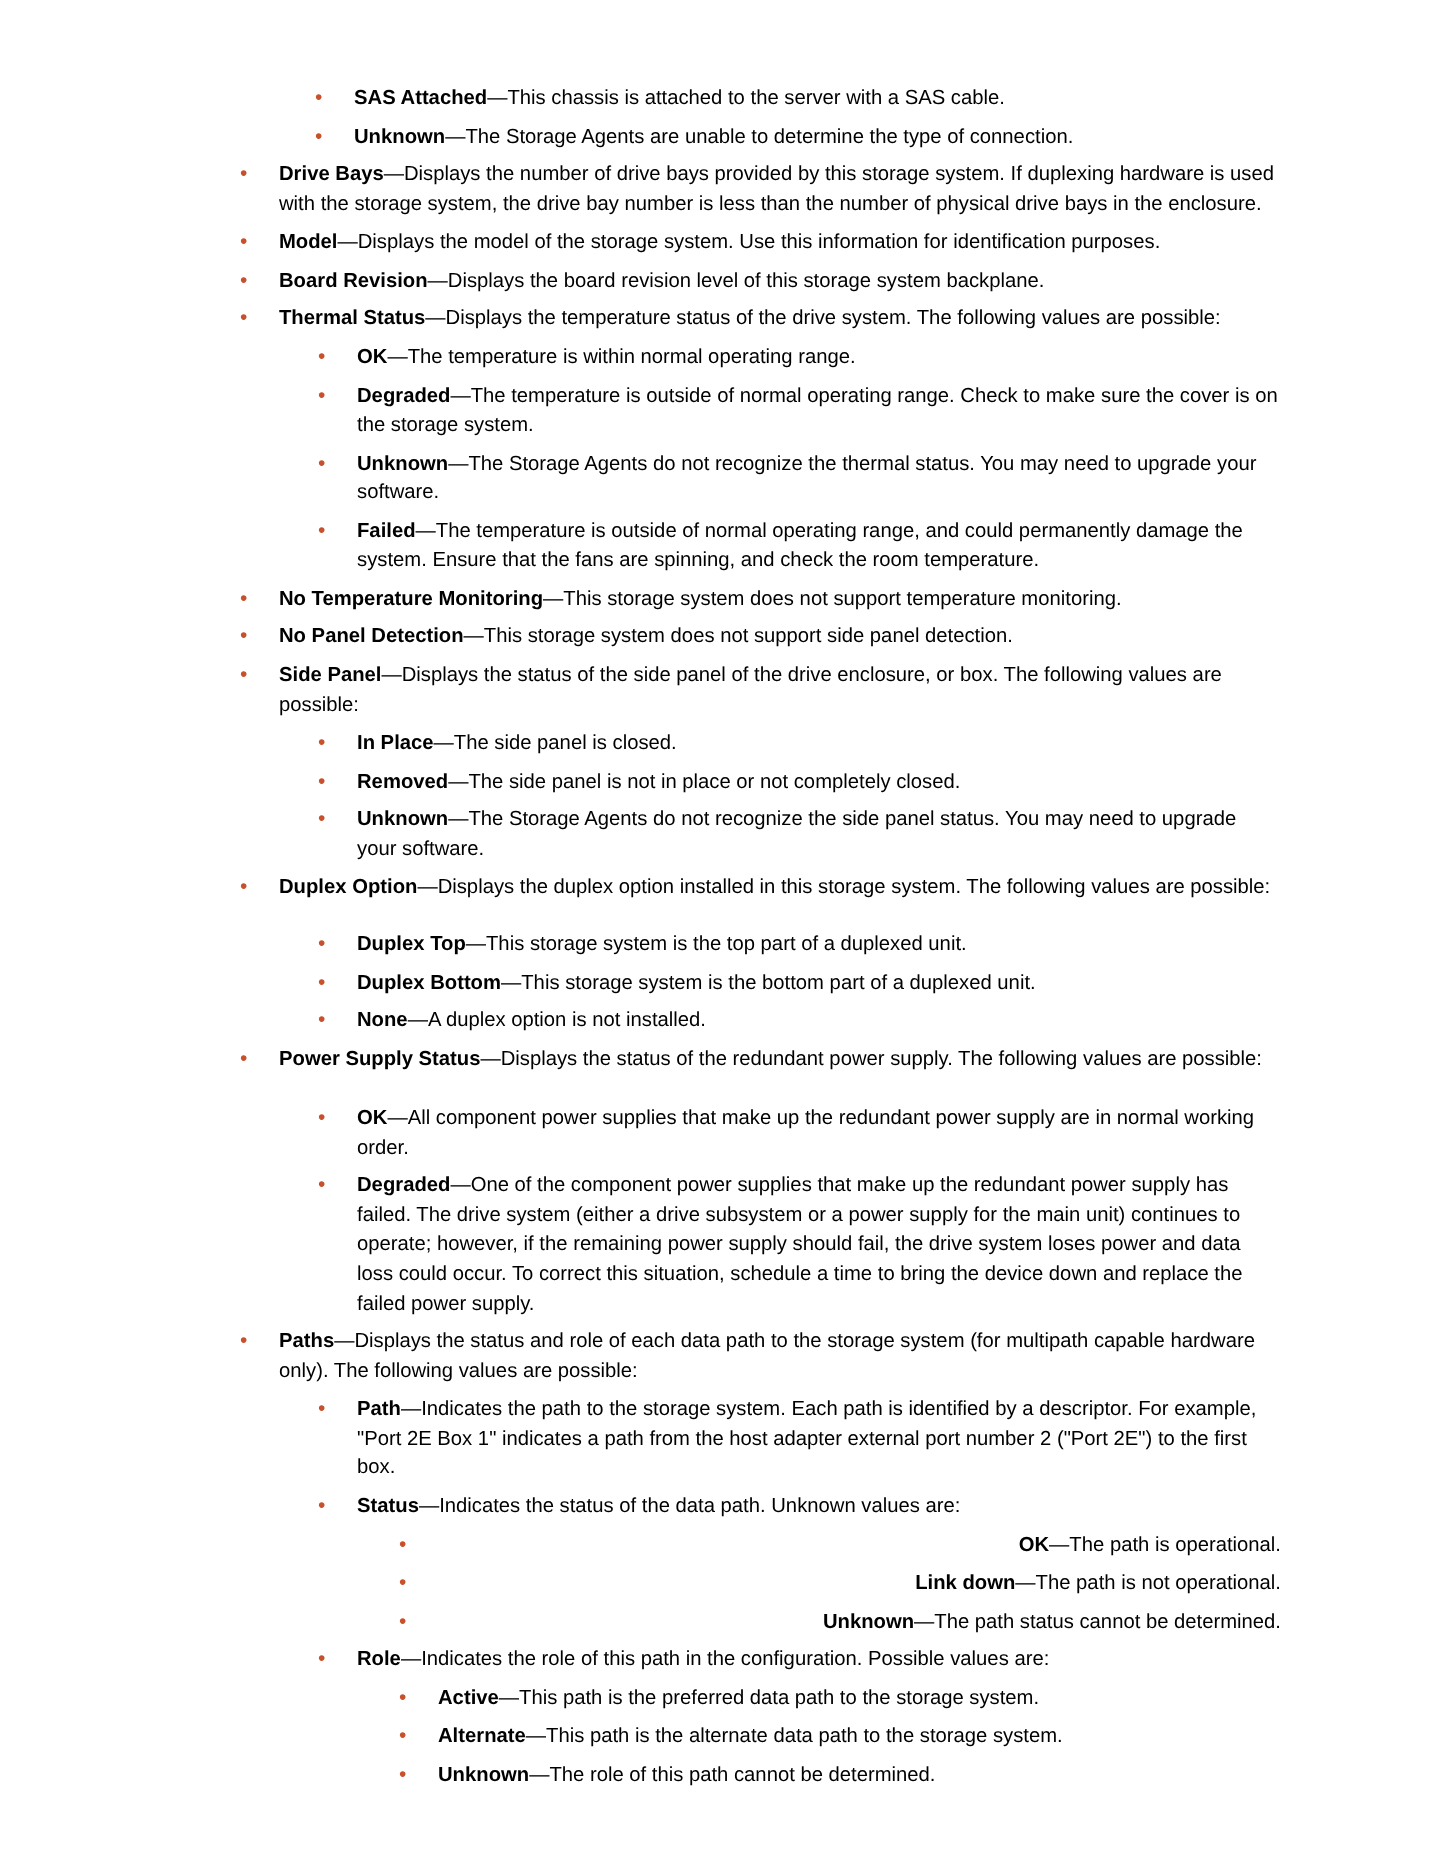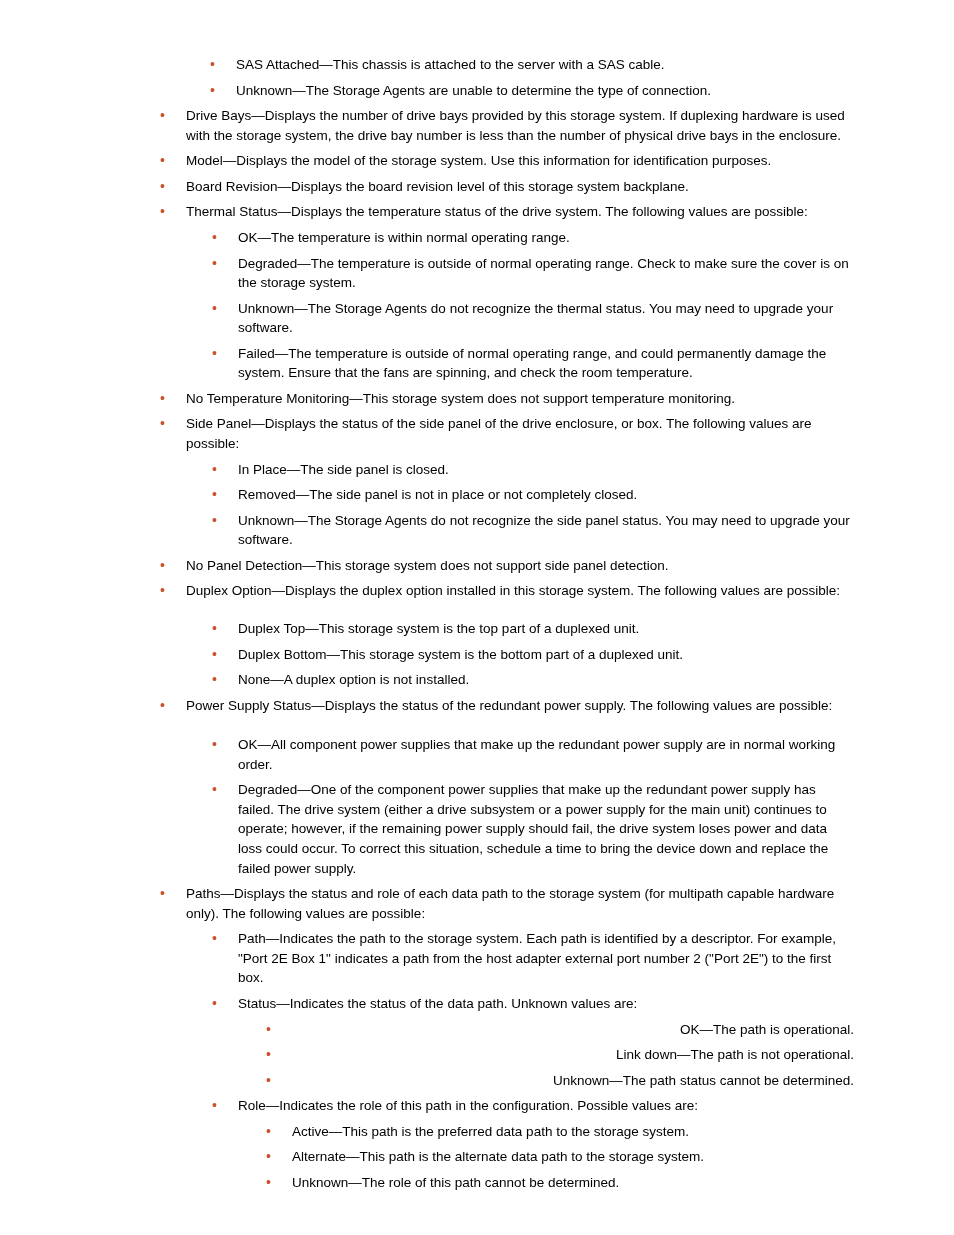--- a/index.html
+++ b/index.html
@@ -38,21 +38,21 @@
   }
   li.bl::before {
     content: "•";
     position: absolute;
     left: 0;
     top: 0;
     color: #c8502a;
     font-size: 14px;
     line-height: 1.4;
   }
-  .term { font-weight: normal; }
+  .term { font-weight: bold; }
 </style>
 </head>
 <body>
 
 <div class="page">
 
   <ul class="l2" id="intro-list" style="padding-left:110px;">
       <li class="bl"><span class="term">SAS Attached</span><span>—This chassis is attached to the server with a SAS cable.</span></li>
       <li class="bl"><span class="term">Unknown</span><span>—The Storage Agents are unable to determine the type of connection.</span></li>
     </ul>
@@ -61,26 +61,26 @@
       <li class="bl"><span class="term">Drive Bays</span><span>—Displays the number of drive bays provided by this storage system. If duplexing hardware is used with the storage system, the drive bay number is less than the number of physical drive bays in the enclosure.</span></li>
       <li class="bl"><span class="term">Model</span><span>—Displays the model of the storage system. Use this information for identification purposes.</span></li>
       <li class="bl"><span class="term">Board Revision</span><span>—Displays the board revision level of this storage system backplane.</span></li>
       <li class="bl"><span class="term">Thermal Status</span><span>—Displays the temperature status of the drive system. The following values are possible:</span><ul class="l2" style="padding-left: 26px; margin-top: 6px;">
           <li class="bl"><span class="term">OK</span><span>—The temperature is within normal operating range.</span></li>
           <li class="bl"><span class="term">Degraded</span><span>—The temperature is outside of normal operating range. Check to make sure the cover is on the storage system.</span></li>
           <li class="bl"><span class="term">Unknown</span><span>—The Storage Agents do not recognize the thermal status. You may need to upgrade your software.</span></li>
           <li class="bl"><span class="term">Failed</span><span>—The temperature is outside of normal operating range, and could permanently damage the system. Ensure that the fans are spinning, and check the room temperature.</span></li>
         </ul></li>
       <li class="bl"><span class="term">No Temperature Monitoring</span><span>—This storage system does not support temperature monitoring.</span></li>
+      <li class="bl"><span class="term">No Panel Detection</span><span>—This storage system does not support side panel detection.</span></li>
       <li class="bl"><span class="term">Side Panel</span><span>—Displays the status of the side panel of the drive enclosure, or box. The following values are possible:</span><ul class="l2" style="padding-left: 26px; margin-top: 6px;">
           <li class="bl"><span class="term">In Place</span><span>—The side panel is closed.</span></li>
           <li class="bl"><span class="term">Removed</span><span>—The side panel is not in place or not completely closed.</span></li>
           <li class="bl"><span class="term">Unknown</span><span>—The Storage Agents do not recognize the side panel status. You may need to upgrade your software.</span></li>
         </ul></li>
-      <li class="bl"><span class="term">No Panel Detection</span><span>—This storage system does not support side panel detection.</span></li>
       <li class="bl"><span class="term">Duplex Option</span><span>—Displays the duplex option installed in this storage system. The following values are possible:</span><ul class="l2" style="padding-left: 26px; margin-top: 18px;">
           <li class="bl"><span class="term">Duplex Top</span><span>—This storage system is the top part of a duplexed unit.</span></li>
           <li class="bl"><span class="term">Duplex Bottom</span><span>—This storage system is the bottom part of a duplexed unit.</span></li>
           <li class="bl"><span class="term">None</span><span>—A duplex option is not installed.</span></li>
         </ul></li>
       <li class="bl"><span class="term">Power Supply Status</span><span>—Displays the status of the redundant power supply. The following values are possible:</span><ul class="l2" style="padding-left: 26px; margin-top: 20px;">
           <li class="bl"><span class="term">OK</span><span>—All component power supplies that make up the redundant power supply are in normal working order.</span></li>
           <li class="bl"><span class="term">Degraded</span><span>—One of the component power supplies that make up the redundant power supply has failed. The drive system (either a drive subsystem or a power supply for the main unit) continues to operate; however, if the remaining power supply should fail, the drive system loses power and data loss could occur. To correct this situation, schedule a time to bring the device down and replace the failed power supply.</span></li>
         </ul></li>
       <li class="bl"><span class="term">Paths</span><span>—Displays the status and role of each data path to the storage system (for multipath capable hardware only). The following values are possible:</span><ul class="l2" style="padding-left: 26px; margin-top: 6px;">

